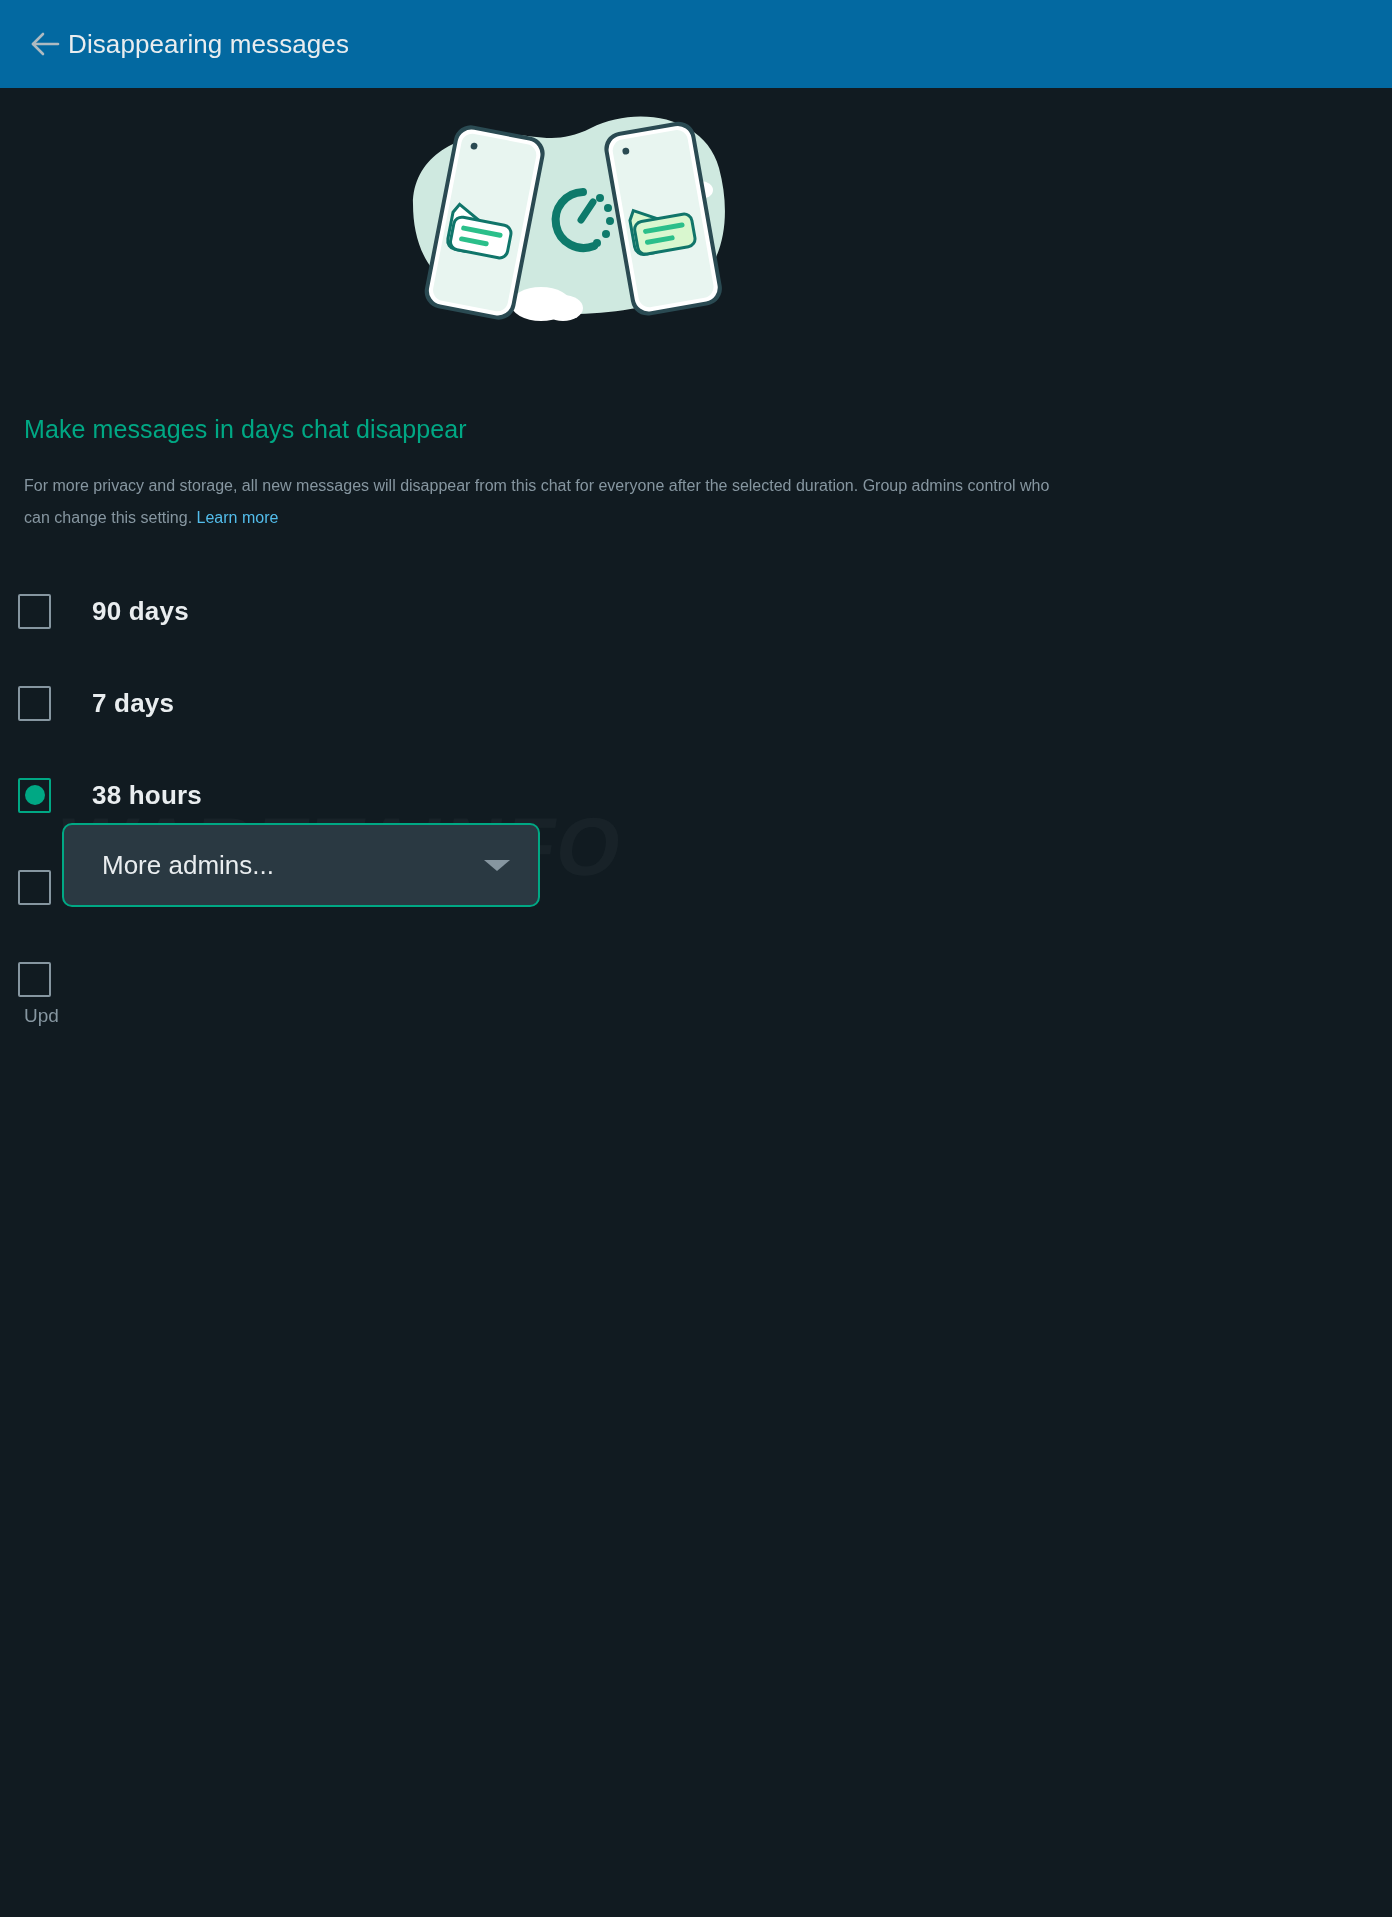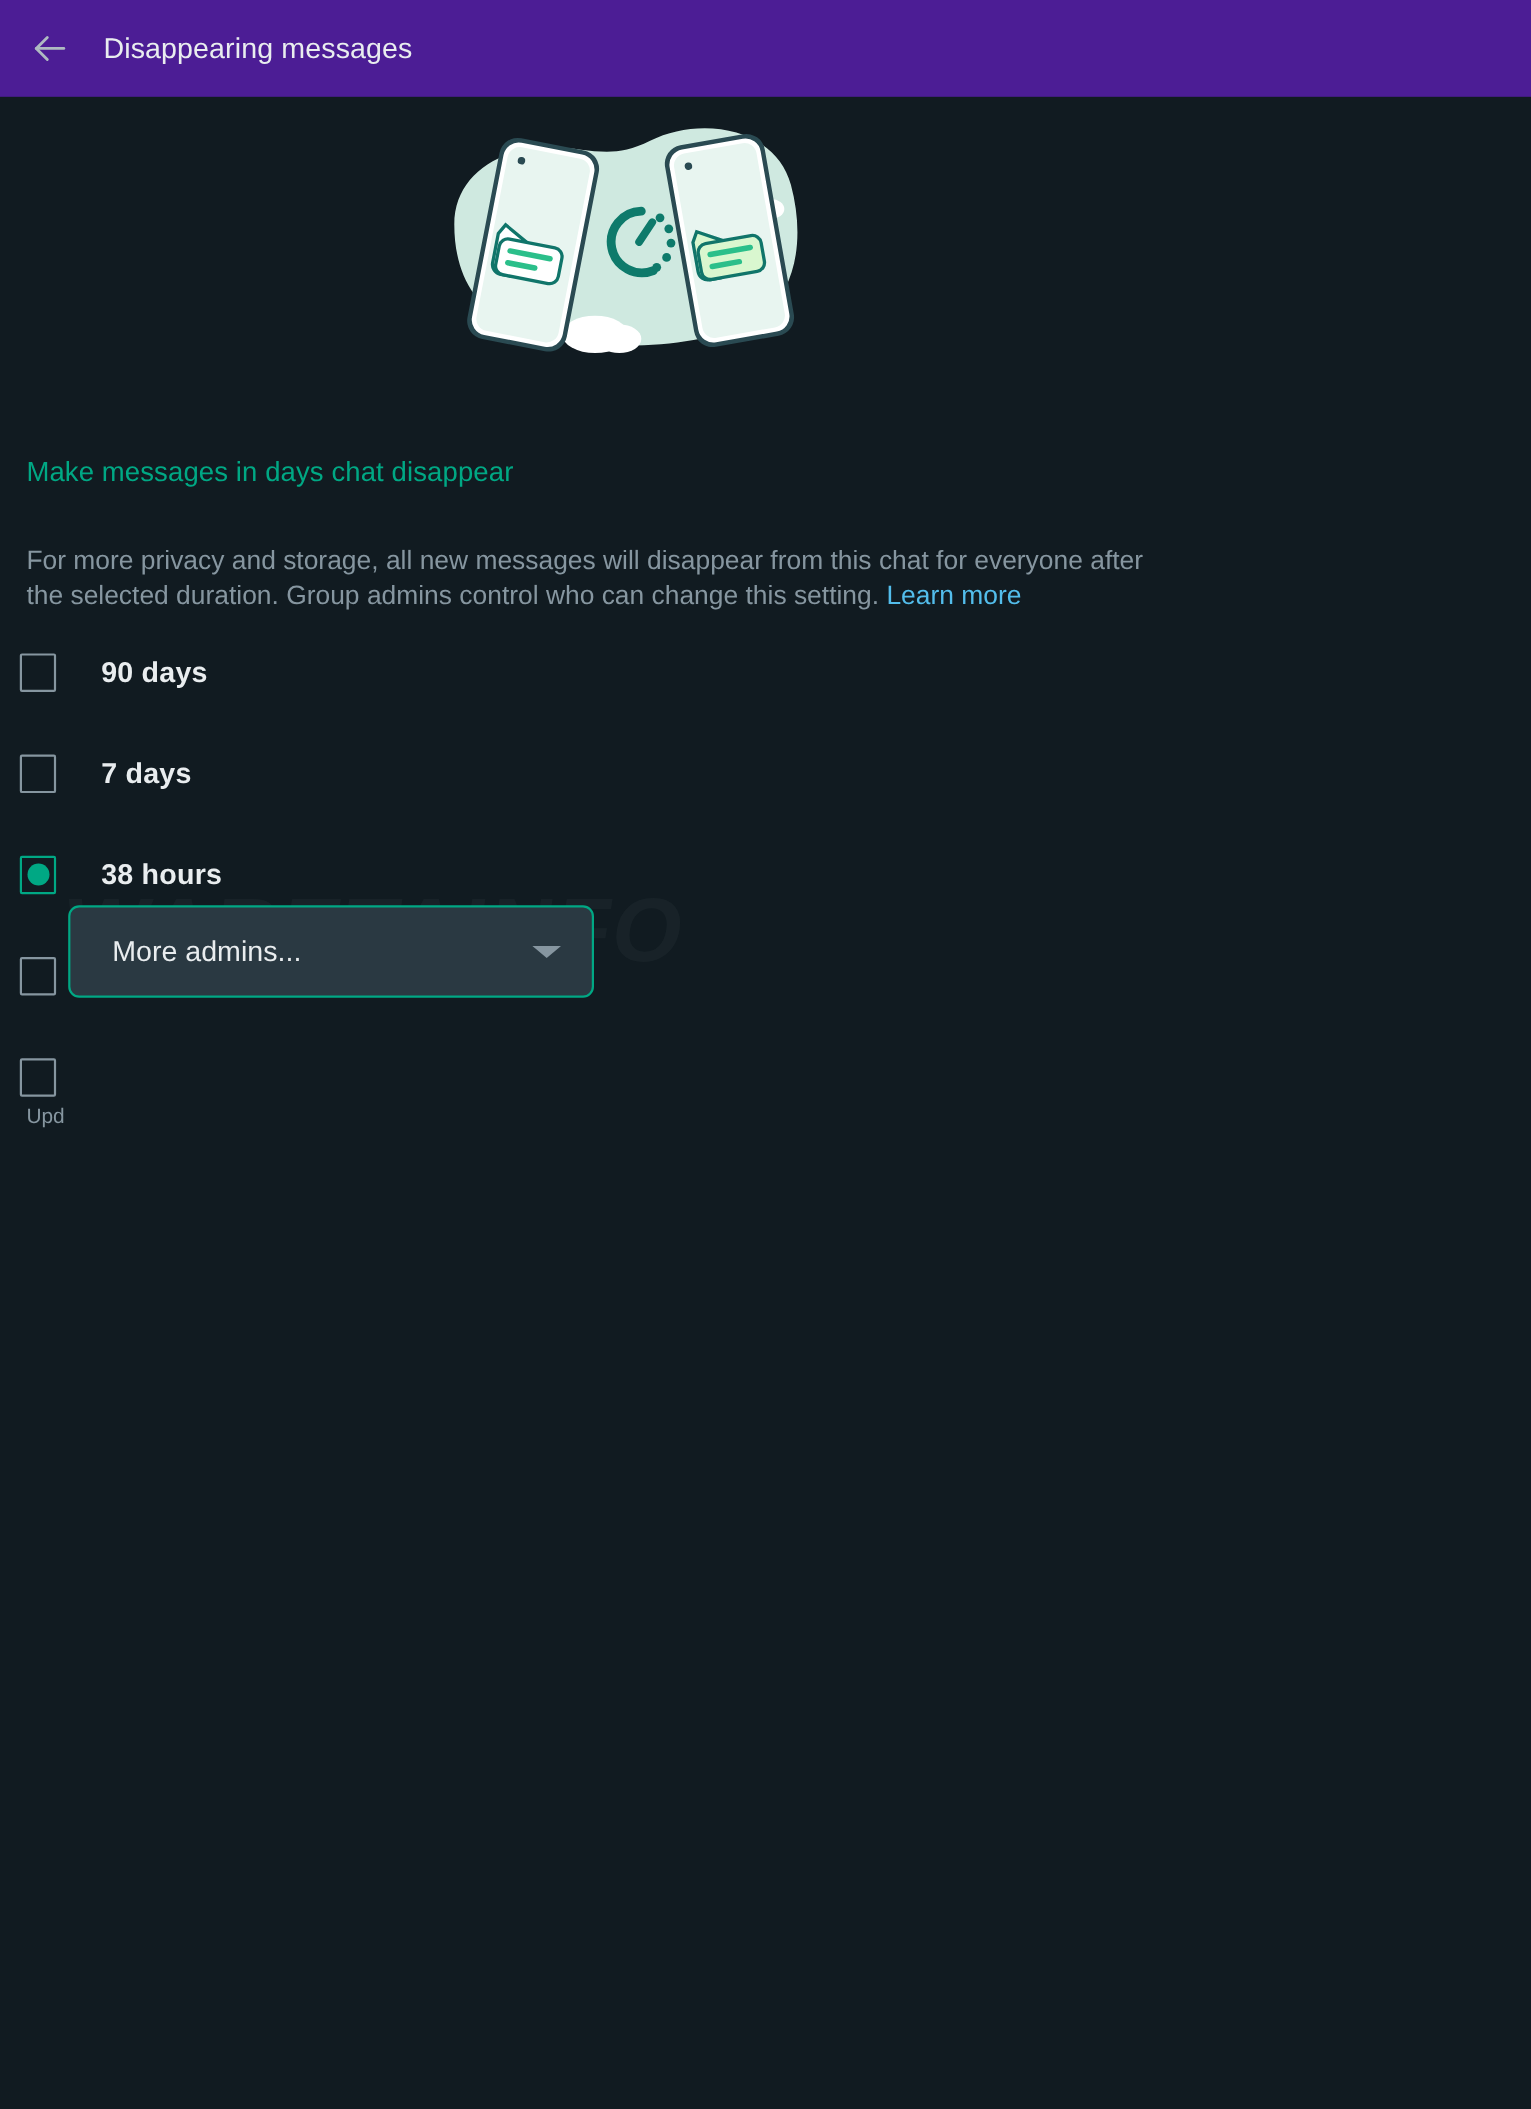--- a/index.html
+++ b/index.html
@@ -18,25 +18,24 @@
     height: 1917px;
     background: #111b21;
   }
 
   
   .appbar {
     position: absolute;
     top: 0; left: 0;
     width: 1392px;
     height: 88px;
-    background: #4c1d95;
+    background: #0369a1;
     display: flex;
     align-items: center;
     padding-left: 22px;
-    gap: 26px;
   }
   .back-icon {
     width: 46px; height: 46px;
     display: flex; align-items: center; justify-content: center;
     cursor: pointer;
   }
   .back-icon svg { display: block; }
   .appbar-title {
     font-size: 26px;
     color: #e9edef;
@@ -65,24 +64,24 @@
   .section-title {
     position: absolute;
     top: 415px;
     left: 24px;
     font-size: 25px;
     color: #00a884;
     letter-spacing: .1px;
   }
   .description {
     position: absolute;
-    top: 494px;
+    top: 470px;
     left: 24px;
     width: 1052px;
-    font-size: 24px;
+    font-size: 16px;
     line-height: 32px;
     color: #8696a0;
   }
   .learn-more {
     color: #53bdeb;
     text-decoration: none;
     cursor: pointer;
   }
 
   

